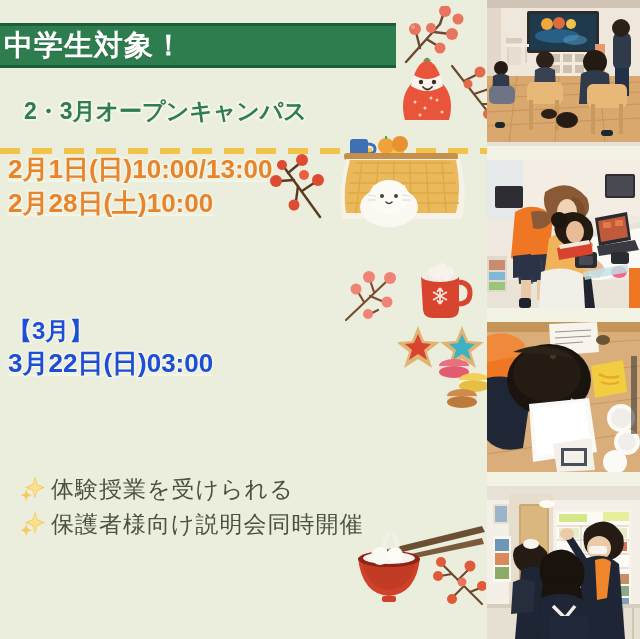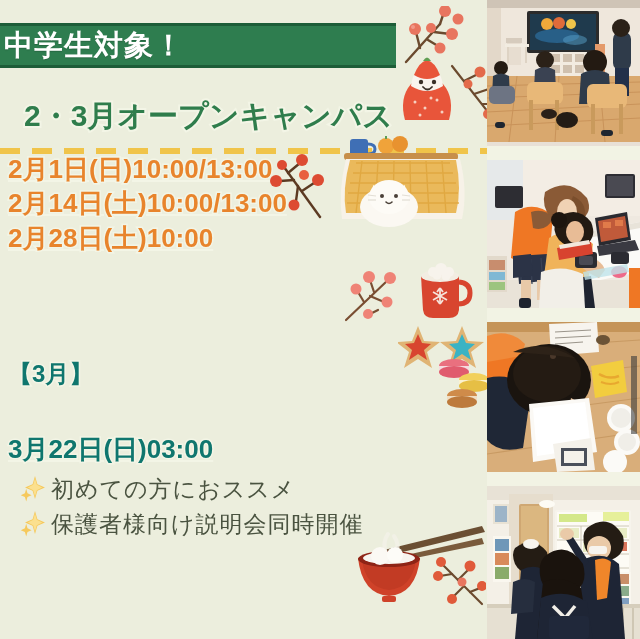--- a/index.html
+++ b/index.html
@@ -30,21 +30,21 @@
   }
   #banner-text {
     color:#ffffff; font-size:29px; font-weight:bold;
     letter-spacing:1px; padding-left:8px;
     line-height:1; white-space:nowrap;
     text-shadow:0 1px 1px rgba(0,0,0,0.18);
   }
   
   #main-title {
     position:absolute; left:24px; top:96px;
-    font-size:30px; font-weight:bold;
+    font-size:23px; font-weight:bold;
     color:#2f7d4c; letter-spacing:0px; white-space:nowrap;
     -webkit-text-stroke:4px #f3f5e6;
     paint-order:stroke fill;
   }
   
   #divider {
     position:absolute; left:0px; top:148px; width:487px; height:6px;
     background:repeating-linear-gradient(to right,
       #f0c44a 0px, #f0c44a 20px, transparent 20px, transparent 32px);
   }
@@ -59,21 +59,21 @@
     paint-order:stroke fill;
   }
   .sched-row {
     font-size:26px; font-weight:bold; line-height:1.32;
     white-space:nowrap;
     -webkit-text-stroke:3px #f3f5e6;
     paint-order:stroke fill;
     text-decoration:underline;
   }
   .feb { color:#e8842c; }
-  .mar { color:#0f766e;margin-top:43px; }
+  .mar { color:#1d4ed8; }
   
   #bullets { position:absolute; left:20px; top:473px; }
   .bullet-row {
     display:flex; align-items:flex-start;
     font-size:23px; line-height:1.42; color:#4a5340;
     white-space:nowrap; margin-bottom:2px;
   }
   .sparkle {
     width:26px; height:28px; flex:0 0 26px;
     margin-right:5px; position:relative; top:2px;
@@ -118,39 +118,38 @@
     <div id="banner">
       <div id="banner-text">中学生対象！</div>
     </div>
 
     <div id="main-title">2・3月オープンキャンパス</div>
 
     <div id="divider"></div>
 
     <div class="sched-block" id="feb-block">
       <div class="sched-row feb">2月1日(日)10:00/13:00</div>
-      <div class="sched-row feb">2月14日(土)10:00/13:00</div>
       <div class="sched-row feb">2月28日(土)10:00</div>
     </div>
 
     <div class="sched-block" id="mar-block">
       <div class="sched-head mar">【3月】</div>
       <div class="sched-row mar">3月22日(日)03:00</div>
     </div>
 
     <div id="bullets">
       <div class="bullet-row">
         <span class="sparkle">
           <svg viewBox="0 0 26 28" width="26" height="28">
             <path d="M15 1 L17.4 9.2 L25 12.5 L17.4 15.8 L15 24 L12.6 15.8 L5 12.5 L12.6 9.2 Z" fill="#f6c95c"></path>
             <path d="M15 3.5 L16.8 9.8 L22.3 12.5 L16.8 15.2 L15 21.5 L13.2 15.2 L7.7 12.5 L13.2 9.8 Z" fill="#fbe08f"></path>
             <path d="M6.2 13.8 L7.5 18.3 L11.6 20.2 L7.5 22.1 L6.2 26.6 L4.9 22.1 L0.8 20.2 L4.9 18.3 Z" fill="#f6c95c"></path>
           </svg>
         </span>
-        <span class="bullet-label">初めての方におススメ</span>
+        <span class="bullet-label">体験授業を受けられる</span>
       </div>
       <div class="bullet-row">
         <span class="sparkle">
           <svg viewBox="0 0 26 28" width="26" height="28">
             <path d="M15 1 L17.4 9.2 L25 12.5 L17.4 15.8 L15 24 L12.6 15.8 L5 12.5 L12.6 9.2 Z" fill="#f6c95c"></path>
             <path d="M15 3.5 L16.8 9.8 L22.3 12.5 L16.8 15.2 L15 21.5 L13.2 15.2 L7.7 12.5 L13.2 9.8 Z" fill="#fbe08f"></path>
             <path d="M6.2 13.8 L7.5 18.3 L11.6 20.2 L7.5 22.1 L6.2 26.6 L4.9 22.1 L0.8 20.2 L4.9 18.3 Z" fill="#f6c95c"></path>
           </svg>
         </span>
         <span class="bullet-label">保護者様向け説明会同時開催</span>

